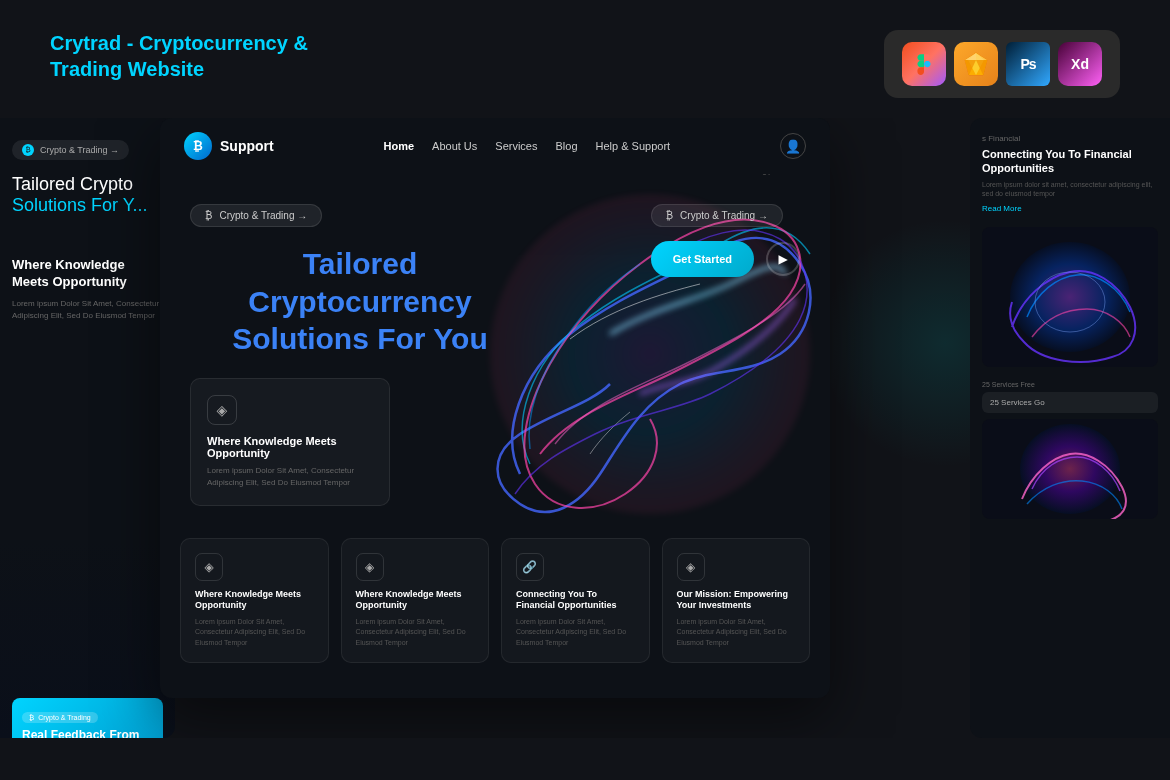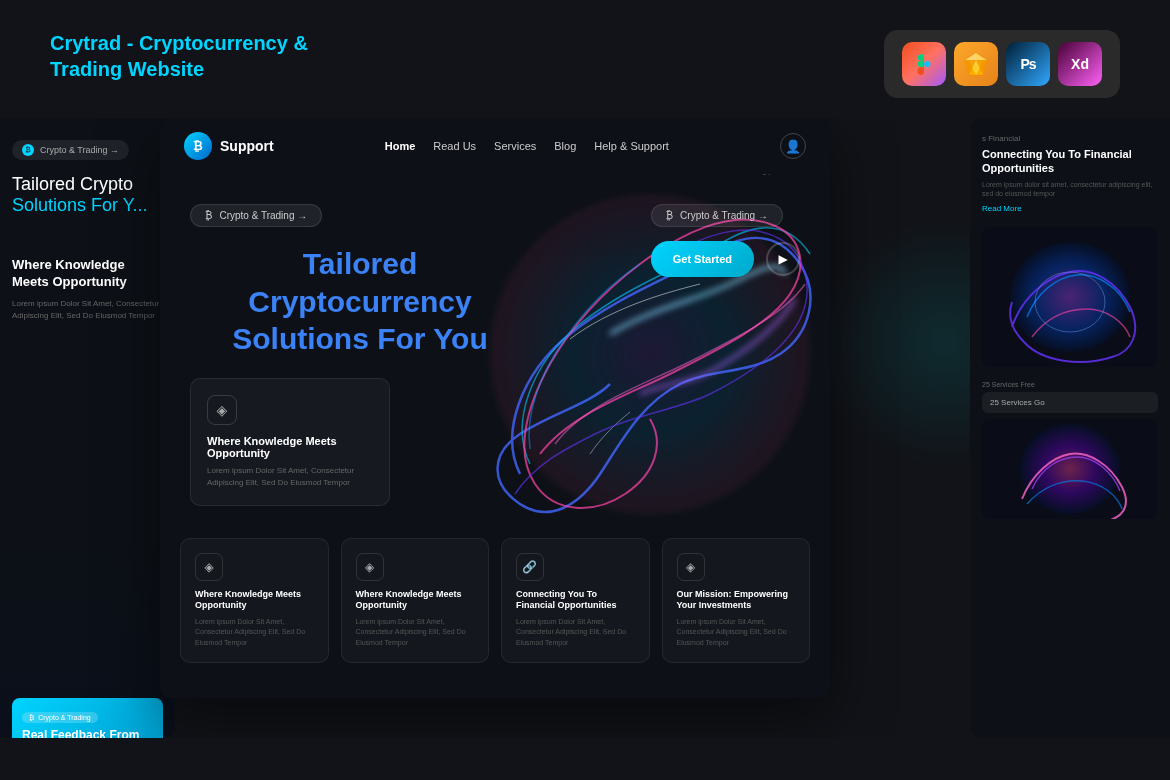--- a/index.html
+++ b/index.html
@@ -65,21 +65,21 @@
       border-radius: 10px;
       display: flex;
       align-items: center;
       justify-content: center;
       font-size: 18px;
       font-weight: 900;
       color: white;
     }
     .badge-figma { background: linear-gradient(135deg, #f24e1e, #ff7262, #a259ff); }
     .badge-sketch { background: linear-gradient(135deg, #fda82a, #e6821a); }
-    .badge-ps { background: linear-gradient(135deg, #001e36, #31a8ff); font-size: 13px; }
+    .badge-ps { background: linear-gradient(135deg, #001e36, #31a8ff); font-size: 13px; border-radius: 6px; }
     .badge-xd { background: linear-gradient(135deg, #470137, #ff61f6); font-size: 13px; }
 
     
     .content-area {
       position: relative;
       width: 100%;
       height: 620px;
       overflow: hidden;
     }
 
@@ -603,21 +603,21 @@
 
   <div class="center-preview">
 
     <div class="preview-nav">
       <div class="nav-logo">
         <div class="nav-logo-icon">₿</div>
         <span>Support</span>
       </div>
       <div class="nav-links">
         <a class="nav-link active">Home</a>
-        <a class="nav-link">Read Us</a>
+        <a class="nav-link">About Us</a>
         <a class="nav-link">Services</a>
         <a class="nav-link">Blog</a>
         <a class="nav-link">Help &amp; Support</a>
       </div>
       <div class="nav-user">👤</div>
     </div>
 
     <div class="preview-hero">
 
       <div class="hero-3d-object">

